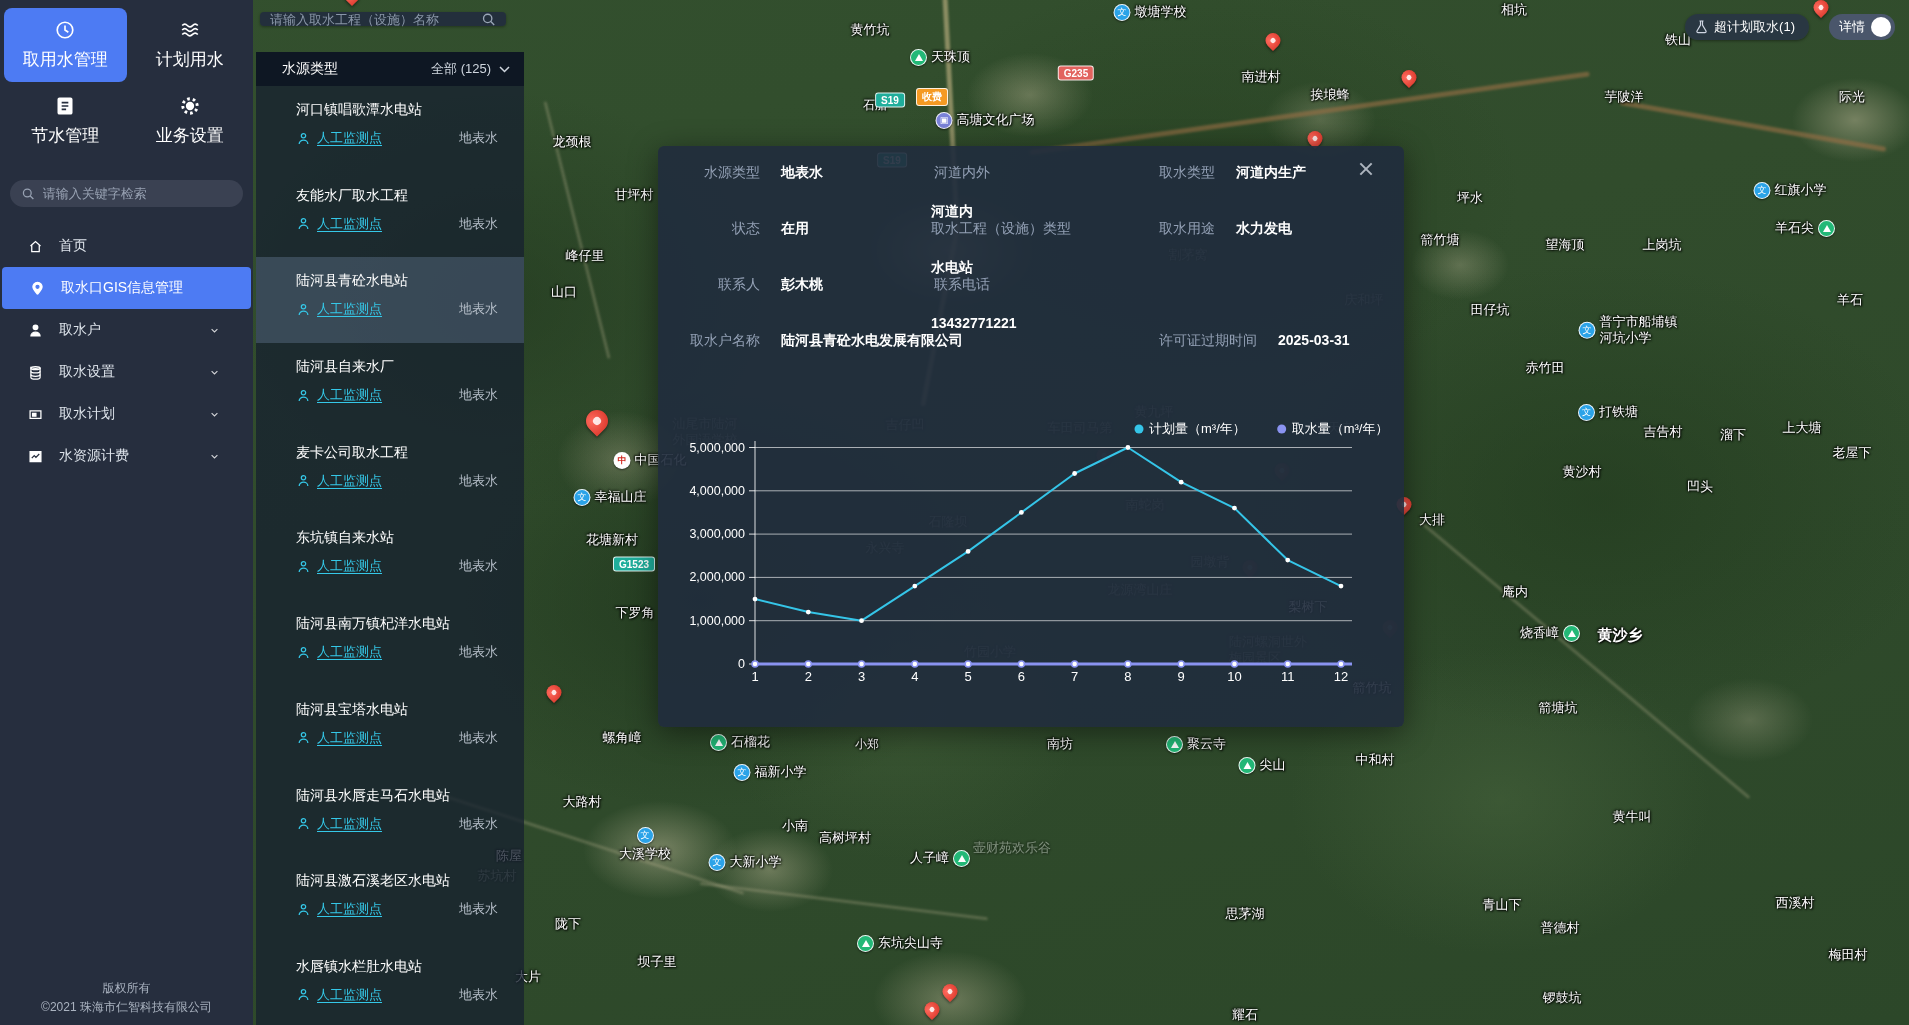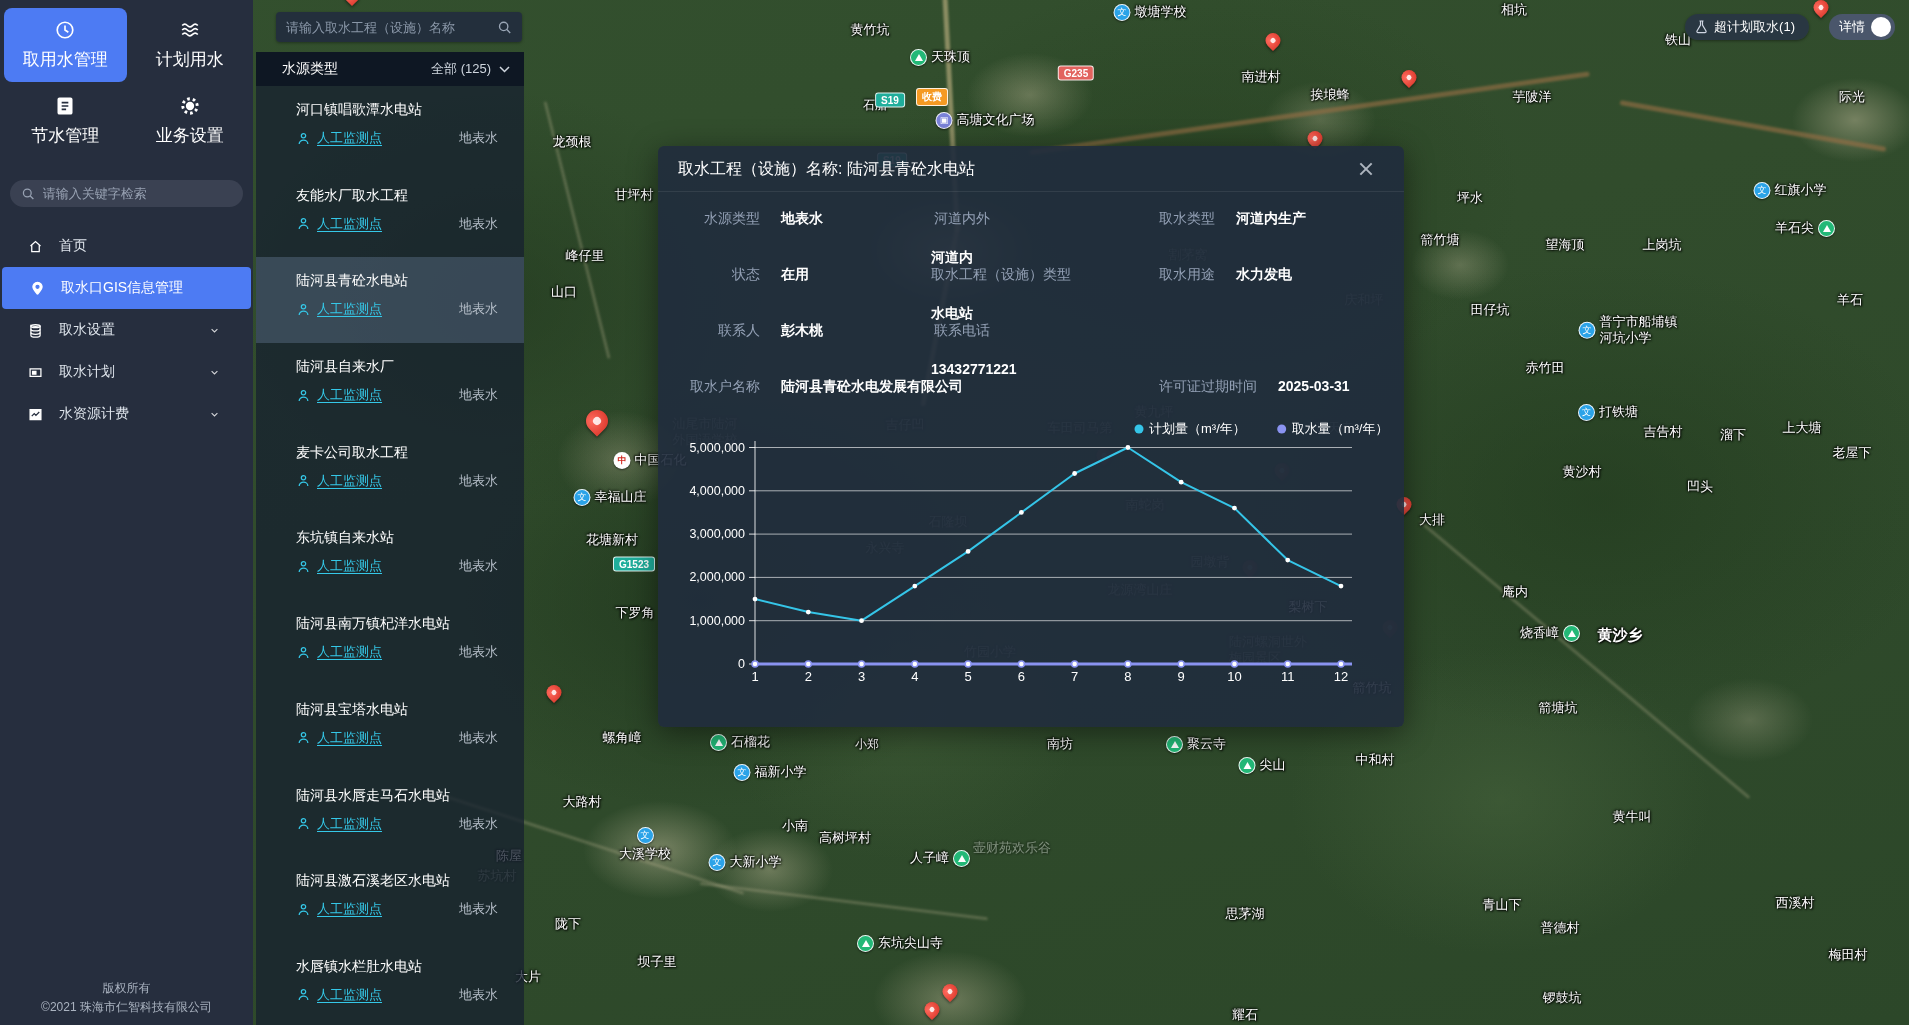--- a/index.html
+++ b/index.html
@@ -90,21 +90,21 @@
   .menu { display:flex; flex-direction:column; }
   .menu-item { height:42px; display:flex; align-items:center; gap:16px; padding:0 32px 0 28px;
     font-size:14px; cursor:pointer; position:relative; }
   .menu-item.active { background:#4d7bf3; margin:0 2px; border-radius:4px; color:#fff; }
   .menu-item .chev { margin-left:auto; opacity:.8; }
   .copyright { position:absolute; bottom:8px; left:0; width:100%; text-align:center;
     color:#aab3c0; font-size:12px; line-height:1.6; }
 
   
   .station-panel { position:absolute; left:256px; top:0; width:268px; height:1025px; z-index:20; }
-  .sp-search { position:absolute; left:20px; top:12px; width:246px; height:30px;
+  .sp-search { position:absolute; left:4px; top:12px; width:246px; height:14px;
     background:rgba(34,45,62,.92); border-radius:4px; display:flex; align-items:center;
     padding:0 10px; gap:8px; box-shadow:0 1px 3px rgba(0,0,0,.35); }
   .sp-search input { background:transparent; border:none; outline:none; color:#cfd6de; width:100%;
     font-size:13px; font-family:inherit; }
   .sp-search input::placeholder { color:#8a97a8; }
   .sp-body { position:absolute; left:0; top:52px; width:268px; height:973px;
     background:rgba(23,33,48,.78); }
   .sp-header { height:34px; background:rgba(13,21,34,.88); display:flex; align-items:center;
     padding:0 14px 0 26px; color:#fff; font-size:14px; }
   .sp-header .filter { margin-left:auto; display:flex; align-items:center; gap:8px;
@@ -185,21 +185,21 @@
         </div>
         <div class="mlabel" style="left: 1514px; top: 10px;">
           <span>相坑</span>
         </div>
         <div class="mlabel" style="left: 1261px; top: 77px;">
           <span>南进村</span>
         </div>
         <div class="mlabel" style="left: 1330px; top: 95px;">
           <span>挨埌蜂</span>
         </div>
-        <div class="mlabel" style="left: 1532px; top: 97px;">
+        <div class="mlabel" style="left: 1624px; top: 97px;">
           <span>芋陂洋</span>
         </div>
         <div class="mlabel" style="left: 1852px; top: 97px;">
           <span>际光</span>
         </div>
         <div class="mlabel" style="left: 1678px; top: 40px;">
           <span>铁山</span>
         </div>
         <div class="mlabel" style="left: 1470px; top: 198px;">
           <span>坪水</span>
@@ -491,21 +491,20 @@
         </svg>
       <span>超计划取水(1)</span>
     </div>
     <div class="toggle-pill">
       <span>详情</span>
       <span class="knob"></span>
     </div>
   </div>
 
   <div class="modal">
-    <div class="modal-title">取水工程（设施）名称: 陆河县青砼水电站</div>
     <div class="modal-close"></div>
     <div id="modal-fields">
         <div class="frow">
           <div class="fpair fp1">
             <span class="fl">水源类型</span>
             <span class="fv">地表水</span>
           </div>
           <div class="fpair fp2">
             <span class="fl">河道内外</span>
             <span class="fv">河道内</span>
@@ -808,20 +807,30 @@
         </div>
         <div class="menu-item active">
           <svg width="15" height="15" viewBox="0 0 18 18">
             <path d="M9 16 C5 11.5 3.5 9.5 3.5 7 a5.5 5.5 0 0 1 11 0 c0 2.5 -1.5 4.5 -5.5 9" fill="#fff" stroke="#fff" stroke-width="1.5"></path>
             <path d="M9 7 m-1.8 0 a1.8 1.8 0 1 0 3.6 0 a1.8 1.8 0 1 0 -3.6 0" fill="#4d7bf3" stroke="#4d7bf3" stroke-width="1.5"></path>
           </svg>
           <span>取水口GIS信息管理</span>
         </div>
         <div class="menu-item">
           <svg width="15" height="15" viewBox="0 0 18 18">
+            <path d="M9 8 a2.8 2.8 0 1 0 0 -5.6 a2.8 2.8 0 0 0 0 5.6" fill="#fff" stroke="#fff" stroke-width="1.5"></path>
+            <path d="M3.5 15.5 a5.5 4.5 0 0 1 11 0 z" fill="#fff" stroke="#fff" stroke-width="1.5"></path>
+          </svg>
+          <span>取水户</span>
+          <svg width="13" height="13" viewBox="0 0 18 18" class="chev">
+            <path d="M5 7 l4 4 4-4" fill="none" stroke="#fff" stroke-width="1.5"></path>
+          </svg>
+        </div>
+        <div class="menu-item">
+          <svg width="15" height="15" viewBox="0 0 18 18">
             <path d="M9 4 c3.3 0 5.5 -0.9 5.5 -1 v12 c0 1 -2.2 2 -5.5 2 s-5.5 -1 -5.5 -2 v-12 c0 0 2.2 1 5.5 1" fill="none" stroke="#fff" stroke-width="1.5"></path>
             <path d="M3.5 7.5 c0 1 2.2 2 5.5 2 s5.5 -1 5.5 -2 M3.5 11.5 c0 1 2.2 2 5.5 2 s5.5 -1 5.5 -2" fill="none" stroke="#fff" stroke-width="1.5"></path>
             <path d="M9 2 a5.5 1.8 0 1 0 0 3.6 a5.5 1.8 0 0 0 0 -3.6" fill="none" stroke="#fff" stroke-width="1.5"></path>
           </svg>
           <span>取水设置</span>
           <svg width="13" height="13" viewBox="0 0 18 18" class="chev">
             <path d="M5 7 l4 4 4-4" fill="none" stroke="#fff" stroke-width="1.5"></path>
           </svg>
         </div>
         <div class="menu-item">

